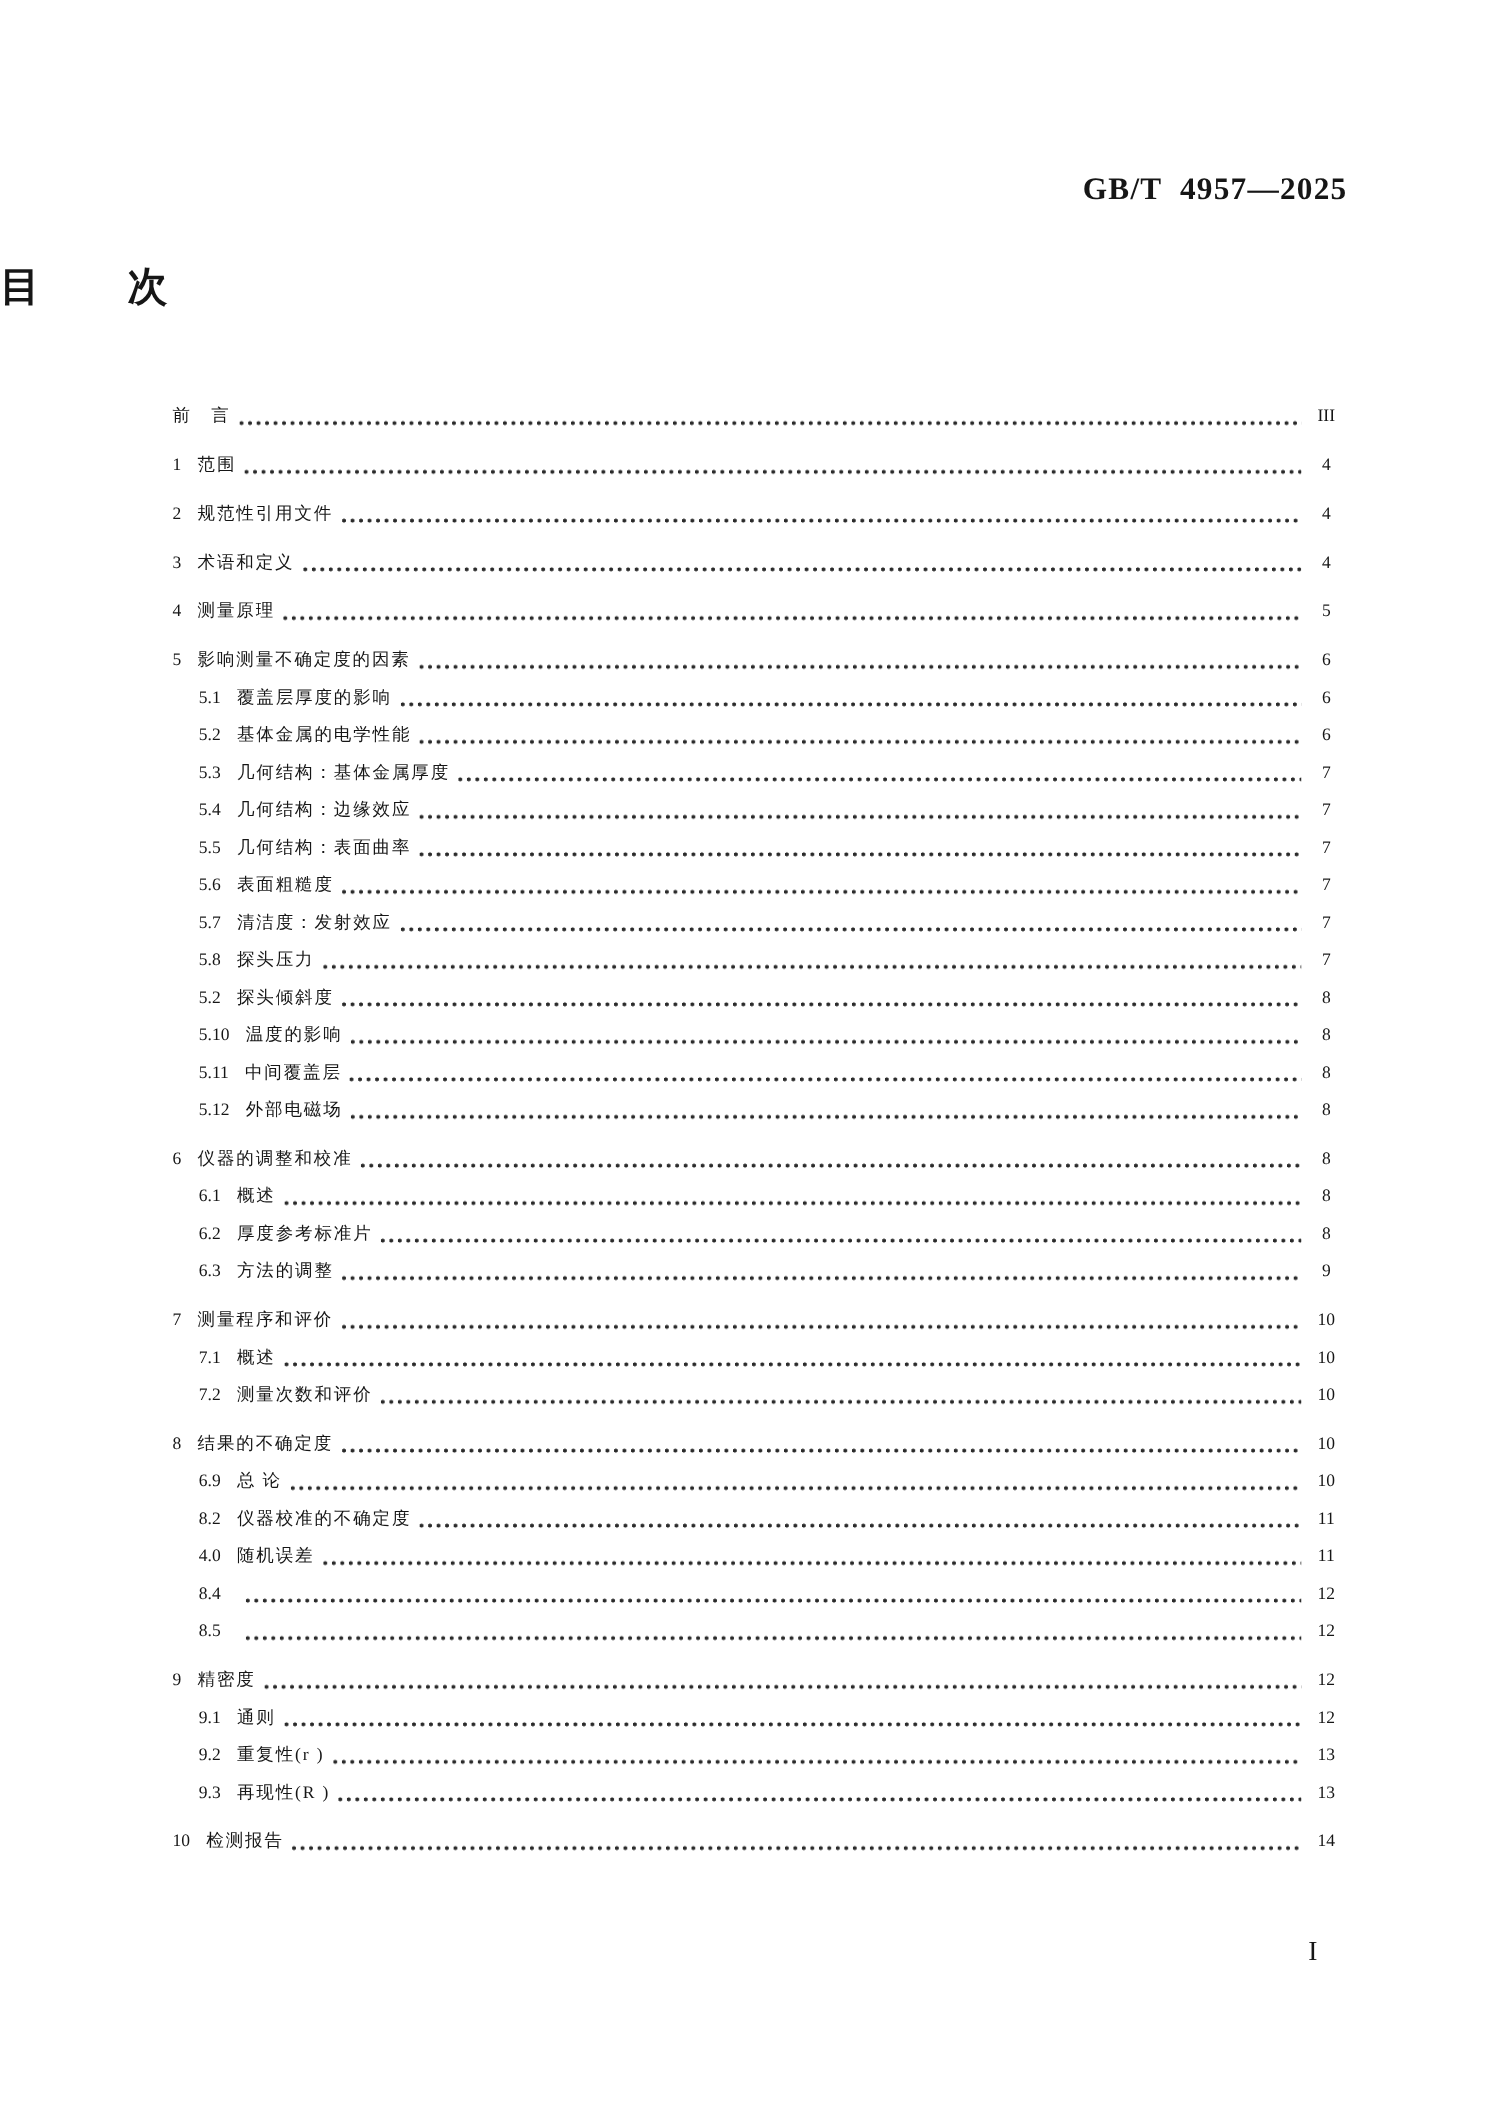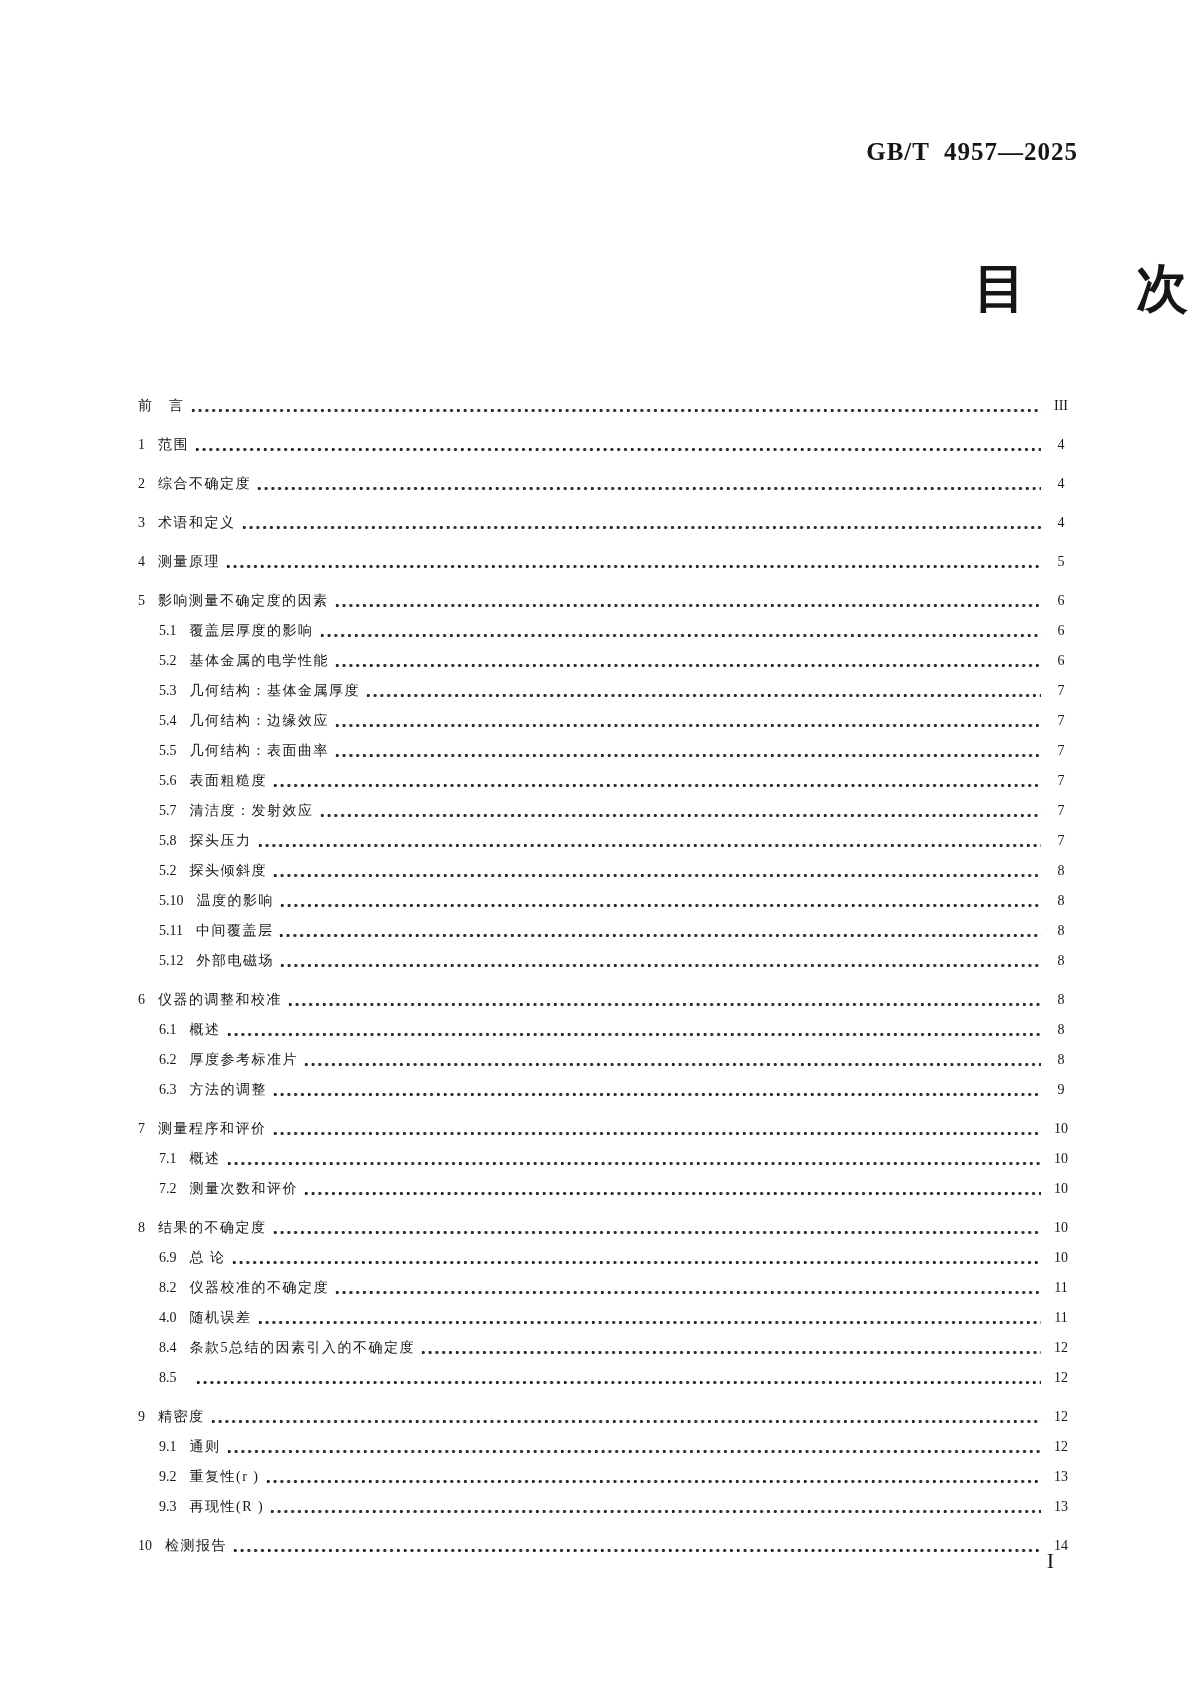--- a/index.html
+++ b/index.html
@@ -19,23 +19,23 @@
   .doc-header {
     padding-top: 138px;
     padding-right: 112px;
     text-align: right;
     font-weight: bold;
     font-size: 25px;
     letter-spacing: 1px;
     white-space: pre;
   }
   .doc-title {
-    margin: 88px 0 0 0;
-    text-align: right;
-    font-size: 52px;
+    margin: 42px 0 0 0;
+    text-align: left;
+    font-size: 32px;
     font-weight: bold;
     letter-spacing: 2px;
   }
   .toc {
     margin: 66px 112px 0 138px;
   }
   .toc-row {
     display: flex;
     align-items: flex-end;
     height: 30px;
@@ -89,21 +89,21 @@
         <span class="pg">III</span>
       </div>
       <div class="toc-row lvl1">
         <span class="num">1</span>
         <span class="label">范围</span>
         <span class="dots"></span>
         <span class="pg">4</span>
       </div>
       <div class="toc-row lvl1">
         <span class="num">2</span>
-        <span class="label">综合不确定度</span>
+        <span class="label">规范性引用文件</span>
         <span class="dots"></span>
         <span class="pg">4</span>
       </div>
       <div class="toc-row lvl1">
         <span class="num">3</span>
         <span class="label">术语和定义</span>
         <span class="dots"></span>
         <span class="pg">4</span>
       </div>
       <div class="toc-row lvl1">
@@ -251,21 +251,20 @@
         <span class="pg">11</span>
       </div>
       <div class="toc-row lvl2">
         <span class="num">4.0</span>
         <span class="label">随机误差</span>
         <span class="dots"></span>
         <span class="pg">11</span>
       </div>
       <div class="toc-row lvl2">
         <span class="num">8.4</span>
-        <span class="label">条款5总结的因素引入的不确定度</span>
         <span class="dots"></span>
         <span class="pg">12</span>
       </div>
       <div class="toc-row lvl2">
         <span class="num">8.5</span>
         <span class="dots"></span>
         <span class="pg">12</span>
       </div>
       <div class="toc-row lvl1">
         <span class="num">9</span>

